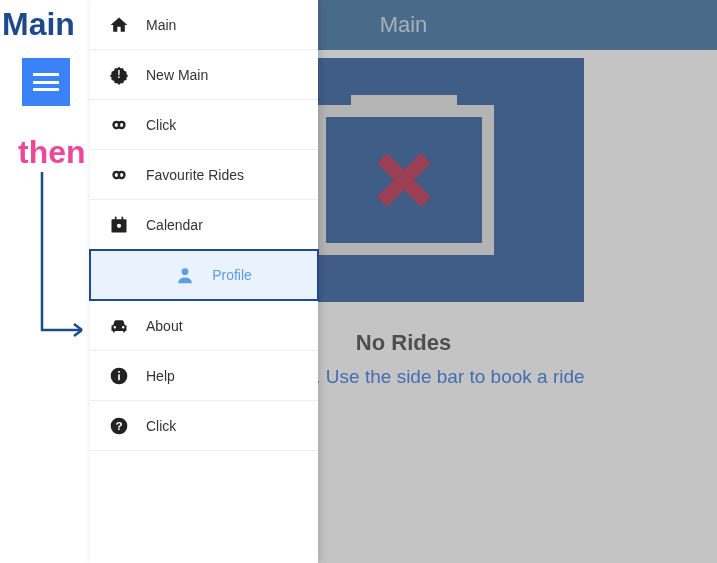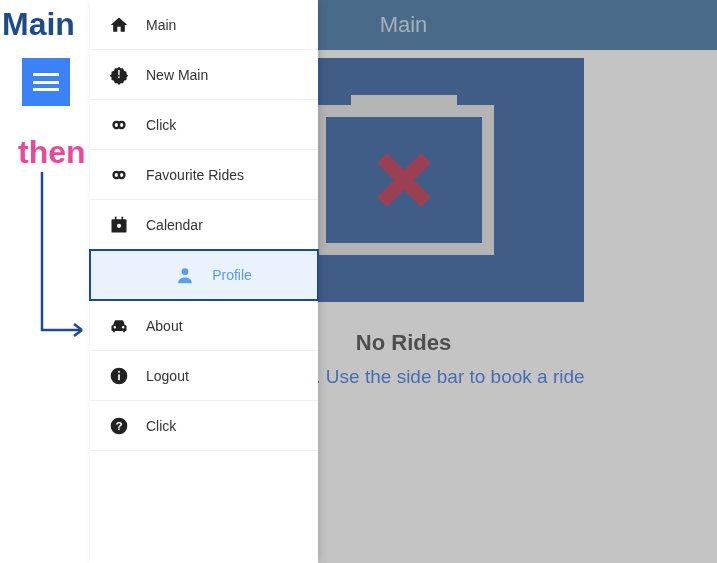--- a/index.html
+++ b/index.html
@@ -288,21 +288,21 @@
         <span class="menu-label">About</span>
       </div>
       <div class="menu-item">
         <span class="menu-icon">
           <svg width="20" height="20" viewBox="0 0 24 24" fill="currentColor">
             <circle cx="12" cy="12" r="10"></circle>
             <rect x="11" y="10" width="2" height="7" fill="#fff"></rect>
             <rect x="11" y="6" width="2" height="2" fill="#fff"></rect>
           </svg>
         </span>
-        <span class="menu-label">Logout</span>
+        <span class="menu-label">Help</span>
       </div>
       <div class="menu-item">
         <span class="menu-icon">
           <svg width="20" height="20" viewBox="0 0 24 24" fill="currentColor">
             <circle cx="12" cy="12" r="10"></circle>
             <text x="12" y="17" text-anchor="middle" fill="#fff" font-size="14" font-weight="bold">?</text>
           </svg>
         </span>
         <span class="menu-label">Click</span>
       </div>

